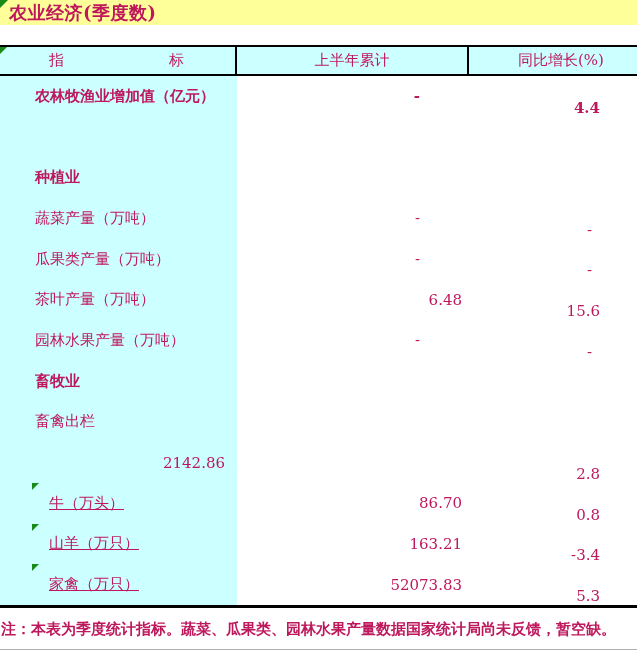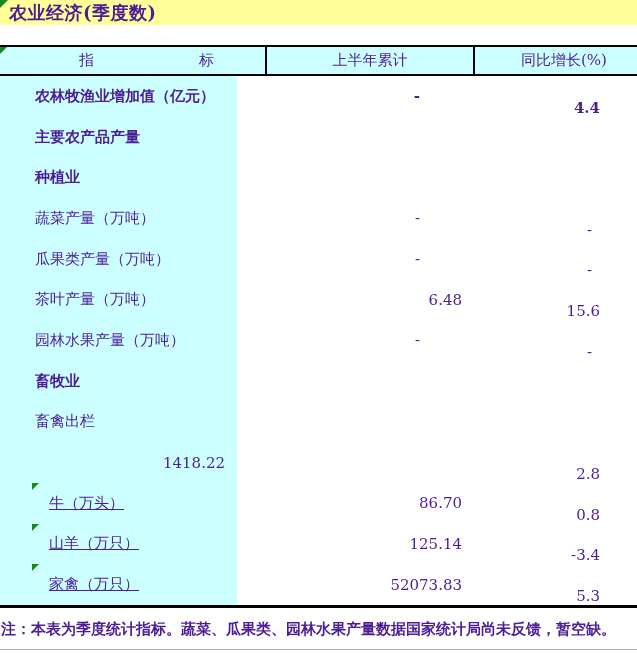--- a/index.html
+++ b/index.html
@@ -1,19 +1,19 @@
 <!DOCTYPE html>
 <html><head>
 <meta charset="utf-8">
 <style>
   * { margin:0; padding:0; box-sizing:border-box; }
   html,body { background:#ffffff; }
   #screen {
     position:relative; width:637px; height:653px; background:#ffffff;
-    font-family:"DejaVu Serif","Liberation Serif",serif; color:#4c1d95;
+    font-family:"DejaVu Serif","Liberation Serif",serif; color:#be185d;
     overflow:hidden;
   }
   
   .title-bar {
     position:absolute; top:0; left:0; width:637px; height:25px;
     background:#FFFF99;
   }
   .title-text {
     position:absolute; left:9px; top:0; line-height:25px;
     font-size:18px; font-weight:bold; letter-spacing:0.5px;
@@ -26,22 +26,22 @@
   .tri.big { border-top-width:8px; border-right-width:8px; }
   
   .header-row {
     position:absolute; top:45px; left:0; width:637px; height:31px;
     background:#CCFFFF; border-top:2px solid #000; border-bottom:2px solid #000;
     display:flex; font-size:15px;
   }
   .header-row .h {
     display:flex; align-items:center; justify-content:center; height:100%;
   }
-  .h1 { width:237px; border-right:2px solid #000; justify-content:flex-start !important; padding-left:49px; white-space:pre;margin-left:30px; }
-  .h2 { width:208px; border-right:2px solid #000;text-align:right; }
+  .h1 { width:237px; border-right:2px solid #000; justify-content:flex-start !important; padding-left:49px; white-space:pre; }
+  .h2 { width:232px; border-right:2px solid #000;text-align:right; }
   .h3 { flex:1;margin-left:16px; }
   
   .label-col-bg {
     position:absolute; top:76px; left:0; width:237px; height:529px;
     background:#CCFFFF;
   }
   .tbody {
     position:absolute; top:76px; left:0; width:637px; height:529px;
     display:flex; flex-direction:column; font-size:15px;
   }
@@ -93,23 +93,20 @@
         </div>
       <div class="c2">
           <span class="v dash">-</span>
         </div>
       <div class="c3">
           <span class="v">4.4</span>
         </div>
     </div>
 
     <div class="row bold">
-      <div class="c1">
-          <span class="v">主要农产品产量</span>
-        </div>
       <div class="c2">
           <span class="v"></span>
         </div>
       <div class="c3">
           <span class="v"></span>
         </div>
     </div>
 
     <div class="row bold">
       <div class="c1">
@@ -190,21 +187,21 @@
       <div class="c2">
           <span class="v"></span>
         </div>
       <div class="c3">
           <span class="v"></span>
         </div>
     </div>
 
     <div class="row indent1">
       <div class="c2">
-          <span class="v">1418.22</span>
+          <span class="v">2142.86</span>
         </div>
       <div class="c3">
           <span class="v">2.8</span>
         </div>
     </div>
 
     <div class="row indent2">
       <div class="c1">
         <span class="tri"></span>
         <span class="v">牛（万头）</span>
@@ -216,21 +213,21 @@
           <span class="v">0.8</span>
         </div>
     </div>
 
     <div class="row indent2">
       <div class="c1">
         <span class="tri"></span>
         <span class="v">山羊（万只）</span>
       </div>
       <div class="c2">
-          <span class="v">125.14</span>
+          <span class="v">163.21</span>
         </div>
       <div class="c3">
           <span class="v">-3.4</span>
         </div>
     </div>
 
     <div class="row indent2">
       <div class="c1">
         <span class="tri"></span>
         <span class="v">家禽（万只）</span>

